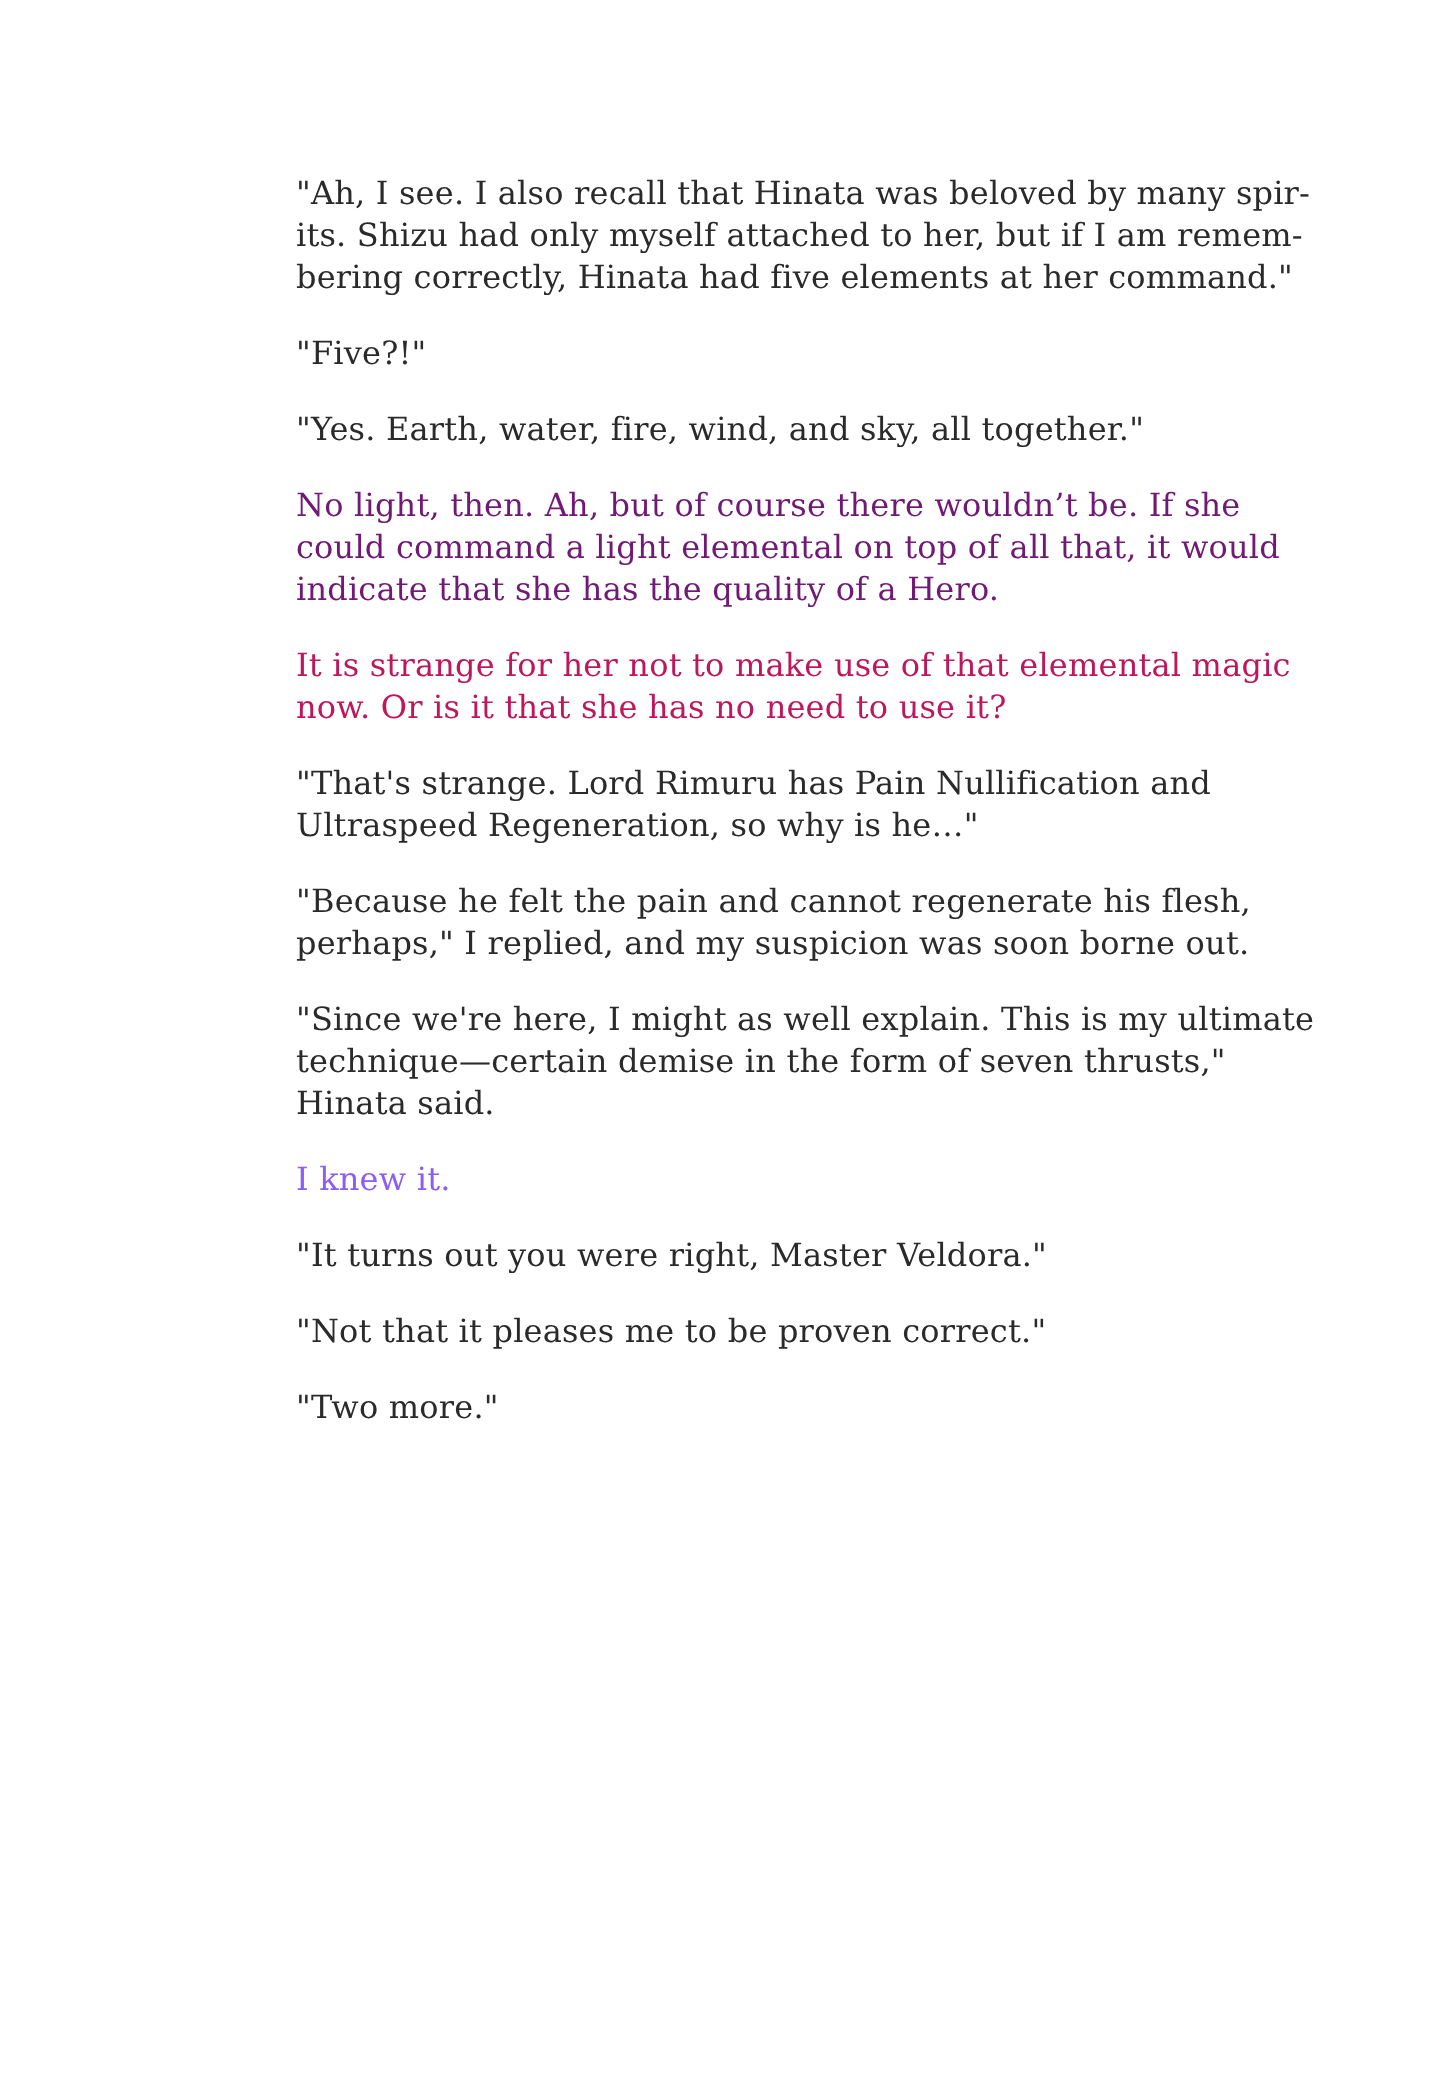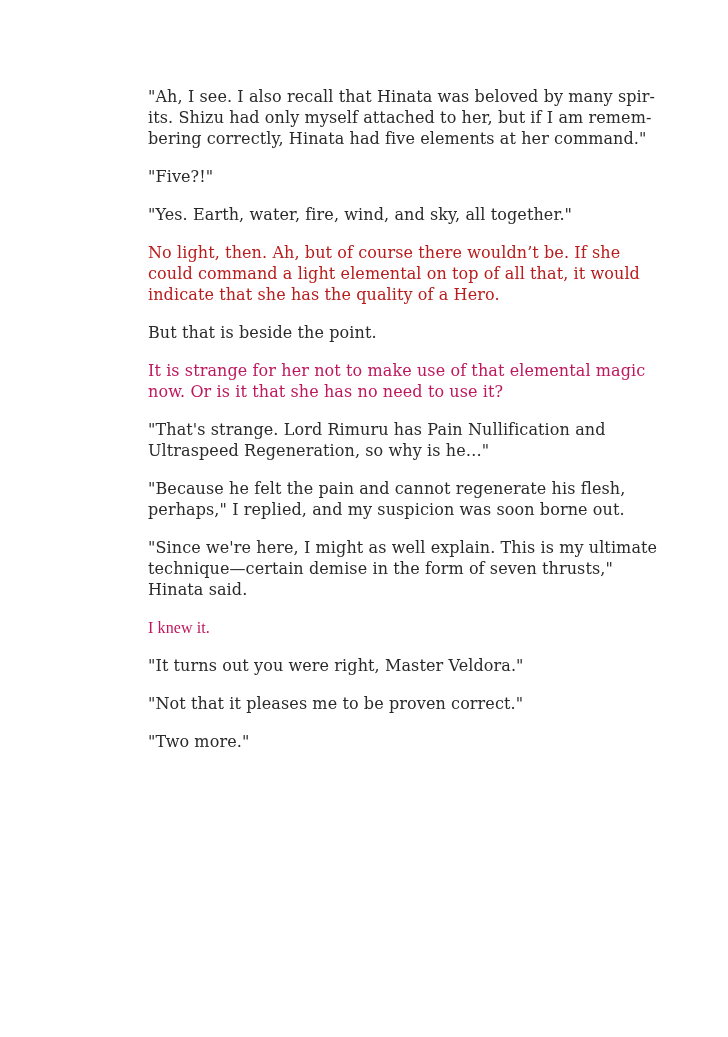--- a/index.html
+++ b/index.html
@@ -32,30 +32,29 @@
 </style>
 </head>
 <body style="background: rgb(255, 255, 255);">
 
 <main class="book-page">
   <p style="color: rgb(42, 42, 42);">"Ah, I see. I also recall that Hinata was beloved by many spir-
 its. Shizu had only myself attached to her, but if I am remem-
 bering correctly, Hinata had five elements at her command."</p>
   <p style="color: rgb(42, 42, 42);">"Five?!"</p>
   <p style="color: rgb(42, 42, 42);">"Yes. Earth, water, fire, wind, and sky, all together."</p>
-  <p style="color: #b91c1c;">No light, then. Ah, but of course there wouldn’t be. If she
+  <p style="color: #701a75;">No light, then. Ah, but of course there wouldn’t be. If she
 could command a light elemental on top of all that, it would
 indicate that she has the quality of a Hero.</p>
-  <p style="color: rgb(42, 42, 42);">But that is beside the point.</p>
   <p style="color: #be185d;">It is strange for her not to make use of that elemental magic
 now. Or is it that she has no need to use it?</p>
   <p style="color: rgb(42, 42, 42);">"That's strange. Lord Rimuru has Pain Nullification and
 Ultraspeed Regeneration, so why is he…"</p>
   <p style="color: rgb(42, 42, 42);">"Because he felt the pain and cannot regenerate his flesh,
 perhaps," I replied, and my suspicion was soon borne out.</p>
   <p style="color: rgb(42, 42, 42);">"Since we're here, I might as well explain. This is my ultimate
 technique—certain demise in the form of seven thrusts,"
 Hinata said.</p>
-  <p style="color: #be185d; font-family: Liberation Serif, serif;">I knew it.</p>
+  <p style="color: #8b5cf6;">I knew it.</p>
   <p style="color: rgb(42, 42, 42);">"It turns out you were right, Master Veldora."</p>
   <p style="color: rgb(42, 42, 42);">"Not that it pleases me to be proven correct."</p>
   <p style="color: rgb(42, 42, 42);">"Two more."</p>
 </main>
 
 </body></html>

